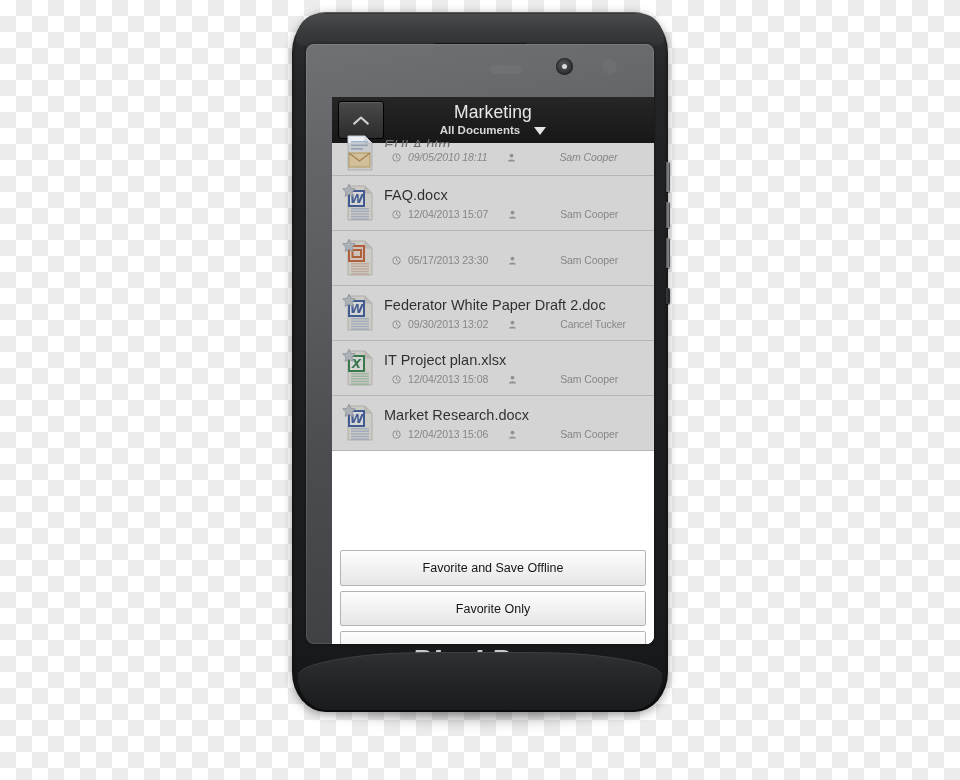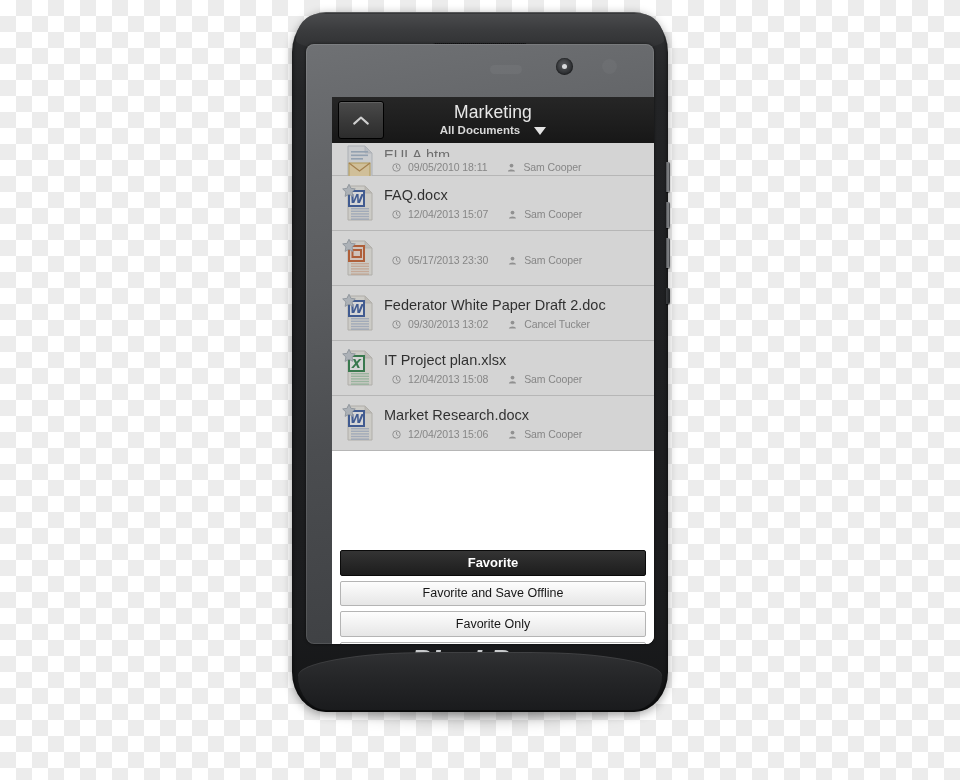--- a/index.html
+++ b/index.html
@@ -278,21 +278,22 @@
     align-items: center;
     height: 55px;
     padding: 0 8px 0 10px;
     border-bottom: 1px solid #d2d2d2;
     background: #fcfcfc;
     cursor: pointer;
   }
   .file-row.partial {
     height: 33px;
     align-items: flex-end;
-    padding-bottom: 2px;
+    padding-bottom: 12px;
+    font-style: italic;
   }
 
   .file-icon {
     position: relative;
     flex: 0 0 34px;
     width: 34px;
     height: 38px;
     margin-right: 8px;
   }
   .file-row.partial .file-icon { height: 30px; margin-bottom: -1px; }
@@ -320,21 +321,21 @@
   .file-sub {
     margin-top: 4px;
     padding-left: 8px;
     display: flex;
     align-items: center;
     gap: 7px;
     font-size: 10.5px;
     color: #8d8d8d;
   }
   .sub-date { letter-spacing: -0.1px; }
-  .sub-author { letter-spacing: -0.1px; }
+  .sub-author { letter-spacing: -0.1px; margin-left: 36px; }
   .clock-icon, .person-icon { flex: 0 0 auto; display: block; }
   .sub-gap { width: 6px; }
 
   
   #action-sheet {
     position: absolute;
     left: 0;
     right: 0;
     bottom: 0;
     height: 133px;
@@ -581,21 +582,20 @@
                     <circle cx="6" cy="3.4" r="2.5" fill="#9b9b9b"></circle>
                     <path d="M1.2 11.2 C1.6 7.6 10.4 7.6 10.8 11.2 Z" fill="#9b9b9b"></path>
                   </svg>
                   <span class="sub-author">Sam Cooper</span>
                 </div>
               </div>
             </div>
           </div>
 
         <div id="action-sheet">
-          <div class="sheet-btn title">Favorite</div>
           <div class="sheet-btn">Favorite and Save Offline</div>
           <div class="sheet-btn">Favorite Only</div>
           <div class="sheet-btn strong">Cancel</div>
         </div>
 
       </div>
 
     </div>
 
     <div id="brand">

